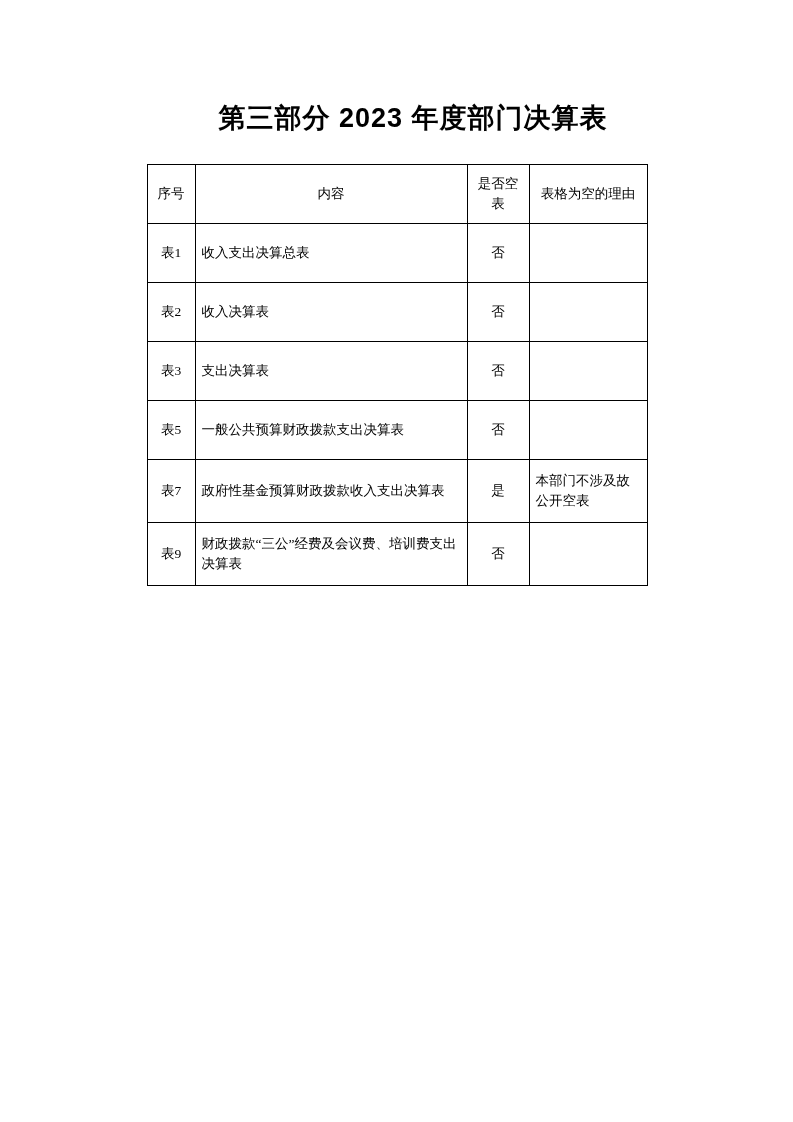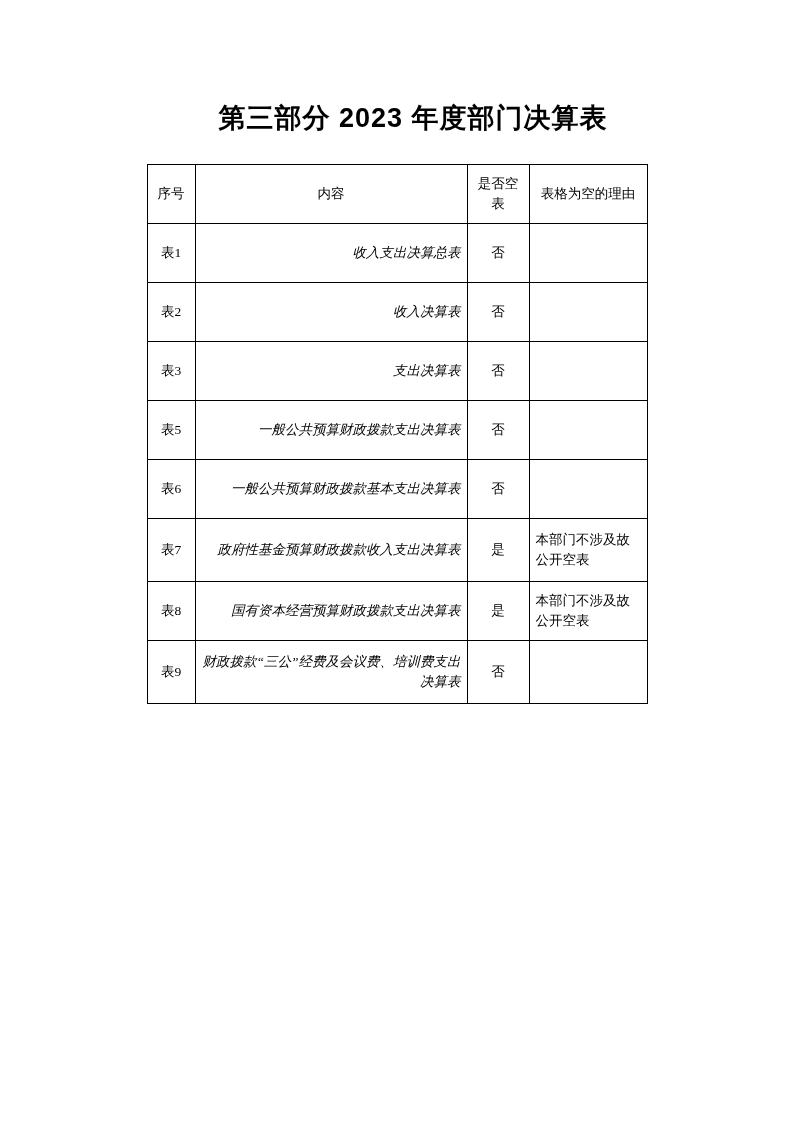--- a/index.html
+++ b/index.html
@@ -63,23 +63,22 @@
 
   table.toc thead td {
     text-align: center;
     height: 46px;
   }
   td.seq {
     text-align: center;
     height: 46px;
   }
   td.content {
-    text-align: right;
+    text-align: left;
     padding-left: 8px;
-    font-style: italic;
   }
   td.isempty {
     text-align: center;
   }
   td.reason {
     text-align: left;
     line-height: 1.5;
   }
   .row-tall td { height: 46px; }
   .row-xtall td { height: 50px; }
@@ -126,35 +125,23 @@
           <td class="content">支出决算表</td>
           <td class="isempty">否</td>
           <td class="reason"></td>
         </tr>
         <tr class="row-tall">
           <td class="seq">表5</td>
           <td class="content">一般公共预算财政拨款支出决算表</td>
           <td class="isempty">否</td>
           <td class="reason"></td>
         </tr>
-        <tr class="row-tall">
-          <td class="seq">表6</td>
-          <td class="content">一般公共预算财政拨款基本支出决算表</td>
-          <td class="isempty">否</td>
-          <td class="reason"></td>
-        </tr>
         <tr class="row-xtall">
           <td class="seq">表7</td>
           <td class="content">政府性基金预算财政拨款收入支出决算表</td>
-          <td class="isempty">是</td>
-          <td class="reason">本部门不涉及故公开空表</td>
-        </tr>
-        <tr class="row-tall">
-          <td class="seq">表8</td>
-          <td class="content">国有资本经营预算财政拨款支出决算表</td>
           <td class="isempty">是</td>
           <td class="reason">本部门不涉及故公开空表</td>
         </tr>
         <tr class="row-xtall">
           <td class="seq">表9</td>
           <td class="content">财政拨款“三公”经费及会议费、培训费支出决算表</td>
           <td class="isempty">否</td>
           <td class="reason"></td>
         </tr>
       </tbody>

